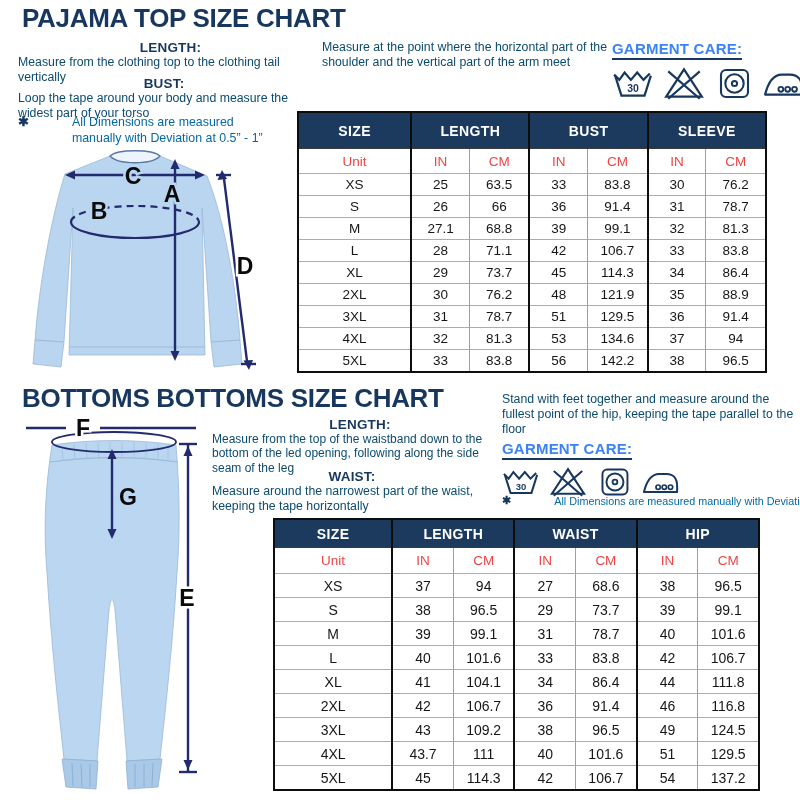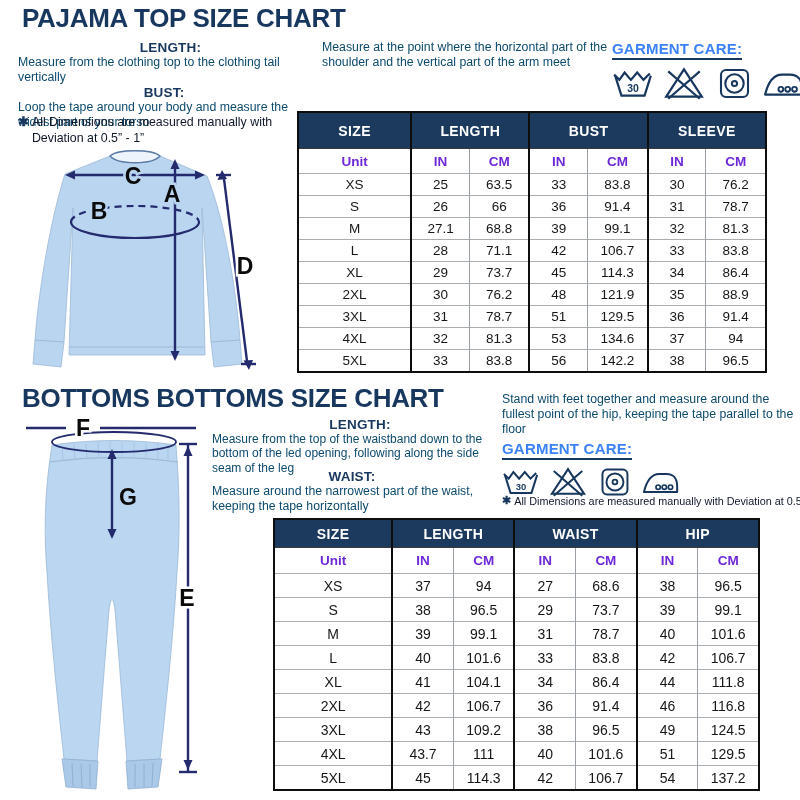--- a/index.html
+++ b/index.html
@@ -7,31 +7,31 @@
     width:800px;height:800px;position:relative;overflow:hidden;
     background:#ffffff;font-family:"Liberation Sans",sans-serif;
     -webkit-font-smoothing:antialiased;
   }
   .abs{position:absolute;}
   .title{color:#17375e;font-size:26px;font-weight:800;letter-spacing:-.3px;white-space:nowrap;}
   .guide-label{color:#17375e;font-size:13.5px;font-weight:800;letter-spacing:.2px;text-align:center;}
   .guide-text{color:#0c4a6e;font-size:12.3px;line-height:1.2;}
   .note{display:flex;align-items:flex-start;gap:3px;}
   .note .star{color:#17375e;font-size:13px;font-weight:700;line-height:1.2;}
-  .note .note-text{color:#0f172a;font-size:12.4px;line-height:1.3;}
+  .note .note-text{color:#0369a1;font-size:12.4px;line-height:1.3;margin-left:40px;}
   .gc-head{display:inline-block;color:#3b82f6;font-size:15px;font-weight:700;
     border-bottom:2.5px solid #17375e;padding-bottom:1px;letter-spacing:.2px;}
   .gc-icons{display:flex;align-items:center;gap:9px;margin-top:6px;}
   .gc-icons svg{display:block;}
 
   .size-table{border-collapse:collapse;table-layout:fixed;border:2.6px solid #0d0d0d;background:#fff;}
   .size-table th,.size-table td{text-align:center;vertical-align:middle;padding:0;}
   .size-table .grp th{background:#1b3a5e;color:#fff;font-size:14px;font-weight:700;letter-spacing:.4px;}
   .size-table .grp th + th{border-left:2.6px solid #0d0d0d;}
-  .size-table .unit th{font-size:13.5px;font-weight:700;color:#6d28d9;border-top:1.4px solid #3a3a3a;background:#fff;}
+  .size-table .unit th{font-size:13.5px;font-weight:400;color:#ef4444;border-top:1.4px solid #3a3a3a;background:#fff;}
   .size-table .unit th:nth-child(even){border-left:2.6px solid #0d0d0d;}
   .size-table .unit th:nth-child(odd):not(:first-child){border-left:1px solid #9aa0a6;}
   .size-table tbody td{font-size:13.5px;color:#161616;border-top:1px solid #a9adb2;}
   .size-table tbody td:nth-child(even){border-left:2.6px solid #0d0d0d;}
   .size-table tbody td:nth-child(odd):not(:first-child){border-left:1px solid #9aa0a6;}
 
   #table-top .grp th{height:35px;}
   #table-top .unit th{height:24px;}
   #table-top tbody td{height:21px;}
   #table-bottom .grp th{height:27px;}
@@ -43,21 +43,21 @@
 </style>
 </head>
 <body>
 
 <div class="abs title" style="left:22px;top:3px;">PAJAMA TOP SIZE CHART</div>
 
 <div class="abs" style="left:18px;top:40px;width:305px;">
   <div class="guide-label">LENGTH:</div>
   <div class="guide-text">Measure from the clothing top to the clothing tail vertically</div>
 </div>
-<div class="abs" style="left:18px;top:85px;width:292px;">
+<div class="abs" style="left:18px;top:76px;width:292px;">
   <div class="guide-label">BUST:</div>
   <div class="guide-text">Loop the tape around your body and measure the widest part of your torso</div>
 </div>
 <div class="abs note" style="left:18px;top:114px;width:268px;">
   <span class="star">✱</span>
   <span class="note-text">All Dimensions are measured manually with Deviation at 0.5” - 1”</span>
 </div>
 
 <div class="abs" style="left:322px;top:40px;width:288px;">
   <div class="guide-text">Measure at the point where the horizontal part of the shoulder and the vertical part of the arm meet</div>

